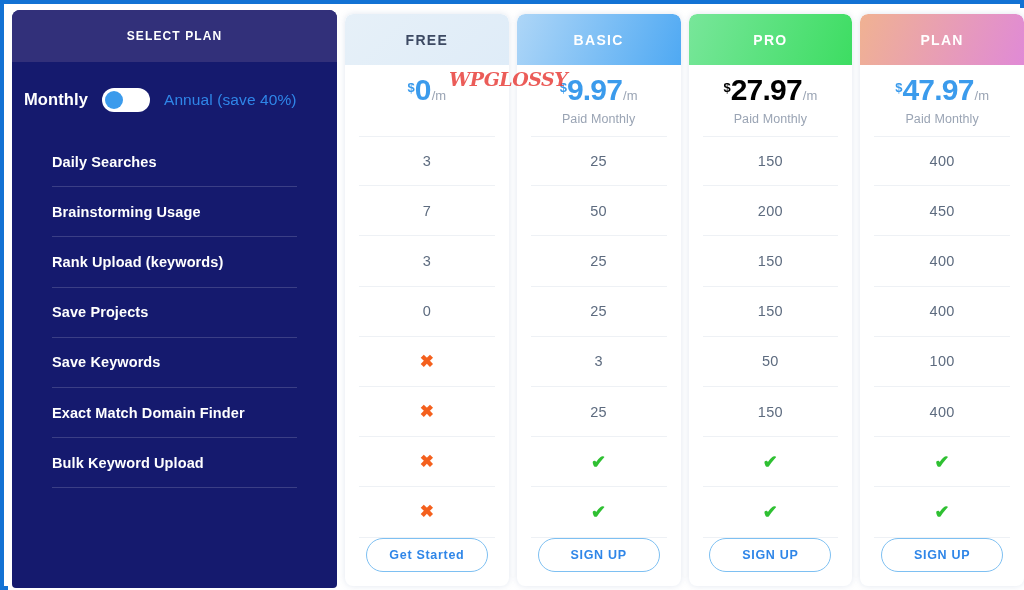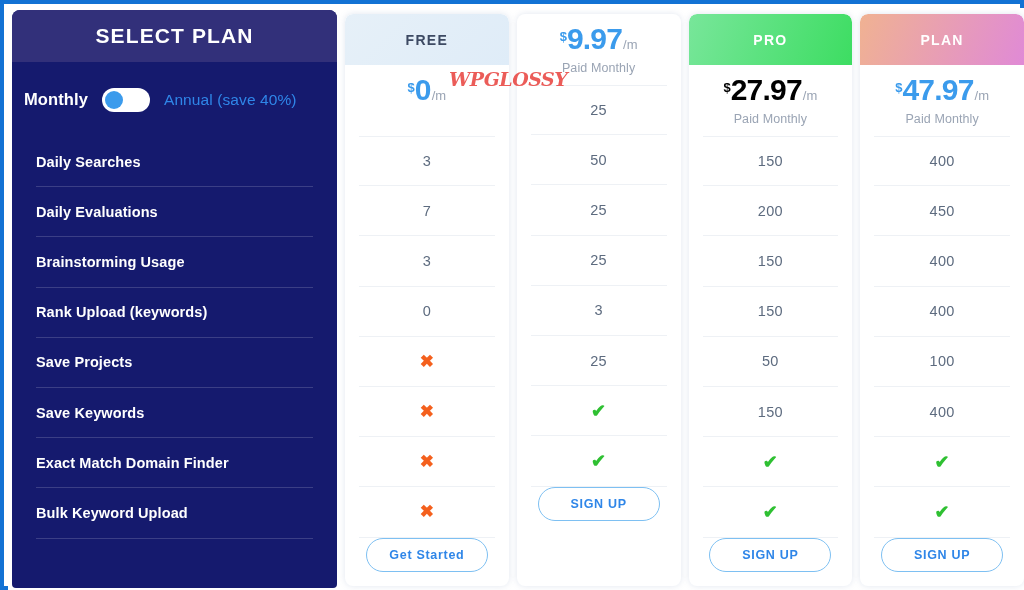--- a/index.html
+++ b/index.html
@@ -47,21 +47,21 @@
   .select-head {
     height: 52px;
     background: #32307a;
     border-radius: 8px 8px 0 0;
     display: flex;
     align-items: center;
     justify-content: center;
   }
   .select-head-text {
     color: #ffffff;
-    font-size: 21px;
+    font-size: 12px;
     font-weight: bold;
     letter-spacing: 1.1px;
   }
 
   .billing-row {
     height: 75px;
     display: flex;
     align-items: center;
     padding-left: 12px;
     box-sizing: border-box;
@@ -93,21 +93,21 @@
   }
   .billing-annual {
     color: #2f86e8;
     font-size: 15.5px;
     font-weight: normal;
     letter-spacing: 0.1px;
     cursor: pointer;
   }
 
   .feature-list {
-    padding: 0 24px;
+    padding: 0 40px;
   }
   .feature-row {
     height: 50.2px;
     display: flex;
     align-items: center;
     border-bottom: 1px solid #3b3f86;
     box-sizing: border-box;
   }
   .feature-label {
     color: #ffffff;
@@ -280,23 +280,20 @@
           <span class="toggle-knob"></span>
         </span>
         <span class="billing-annual">Annual (save 40%)</span>
       </div>
 
       <div class="feature-list">
           <div class="feature-row">
             <span class="feature-label">Daily Searches</span>
           </div>
           <div class="feature-row">
-            <span class="feature-label">Daily Evaluations</span>
-          </div>
-          <div class="feature-row">
             <span class="feature-label">Brainstorming Usage</span>
           </div>
           <div class="feature-row">
             <span class="feature-label">Rank Upload (keywords)</span>
           </div>
           <div class="feature-row">
             <span class="feature-label">Save Projects</span>
           </div>
           <div class="feature-row">
             <span class="feature-label">Save Keywords</span>
@@ -347,20 +344,23 @@
             </div>
             <div class="cell">
               <span class="mark-x">✖</span>
             </div>
           </div>
           <div class="cta-wrap">
             <button class="cta-btn">Get Started</button>
           </div>
         </div>
         <div class="plan">
+          <div class="plan-head" style="background: linear-gradient(110deg, rgb(174, 214, 247) 0%, rgb(79, 169, 243) 100%);">
+            <span class="plan-name" style="color: rgb(255, 255, 255);">BASIC</span>
+          </div>
           <div class="plan-price-box">
             <div class="price-line">
               <span class="price-cur" style="color: rgb(59, 155, 236);">$</span>
               <span class="price-amt" style="color: rgb(59, 155, 236);">9.97</span>
               <span class="price-per">/m</span>
             </div>
             <div class="price-note">Paid Monthly</div>
           </div>
           <div class="cells">
             <div class="cell">

